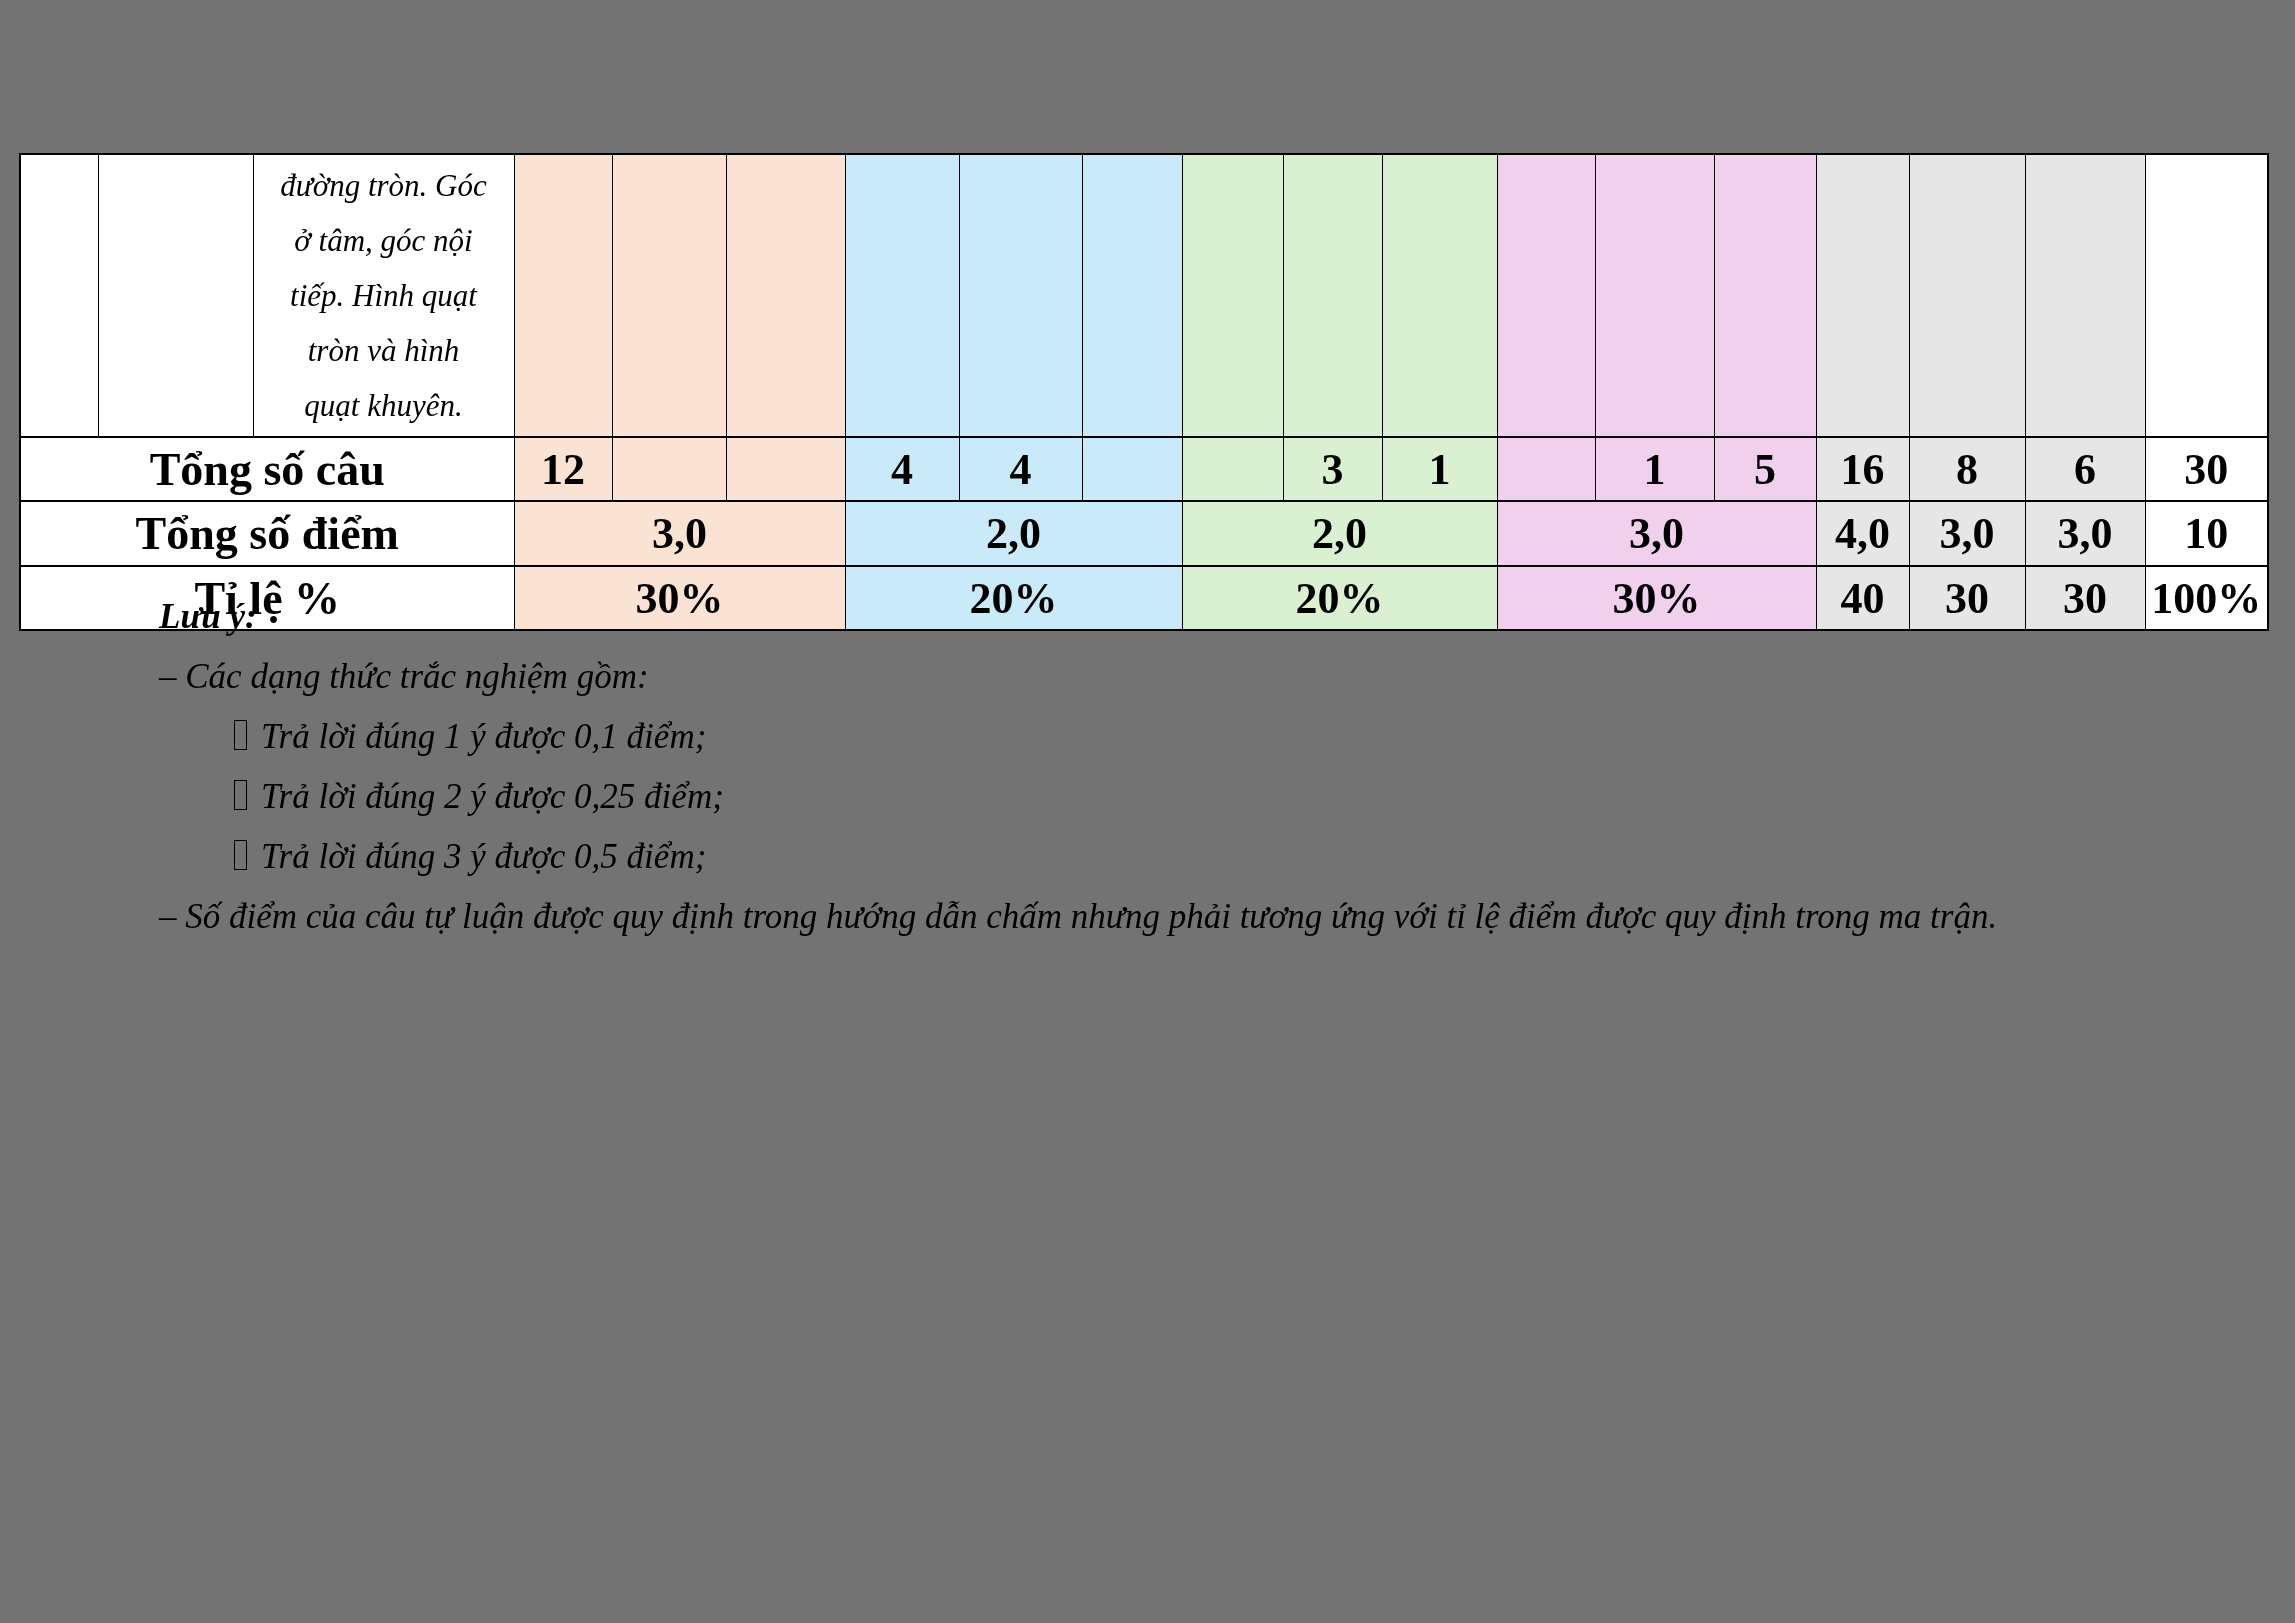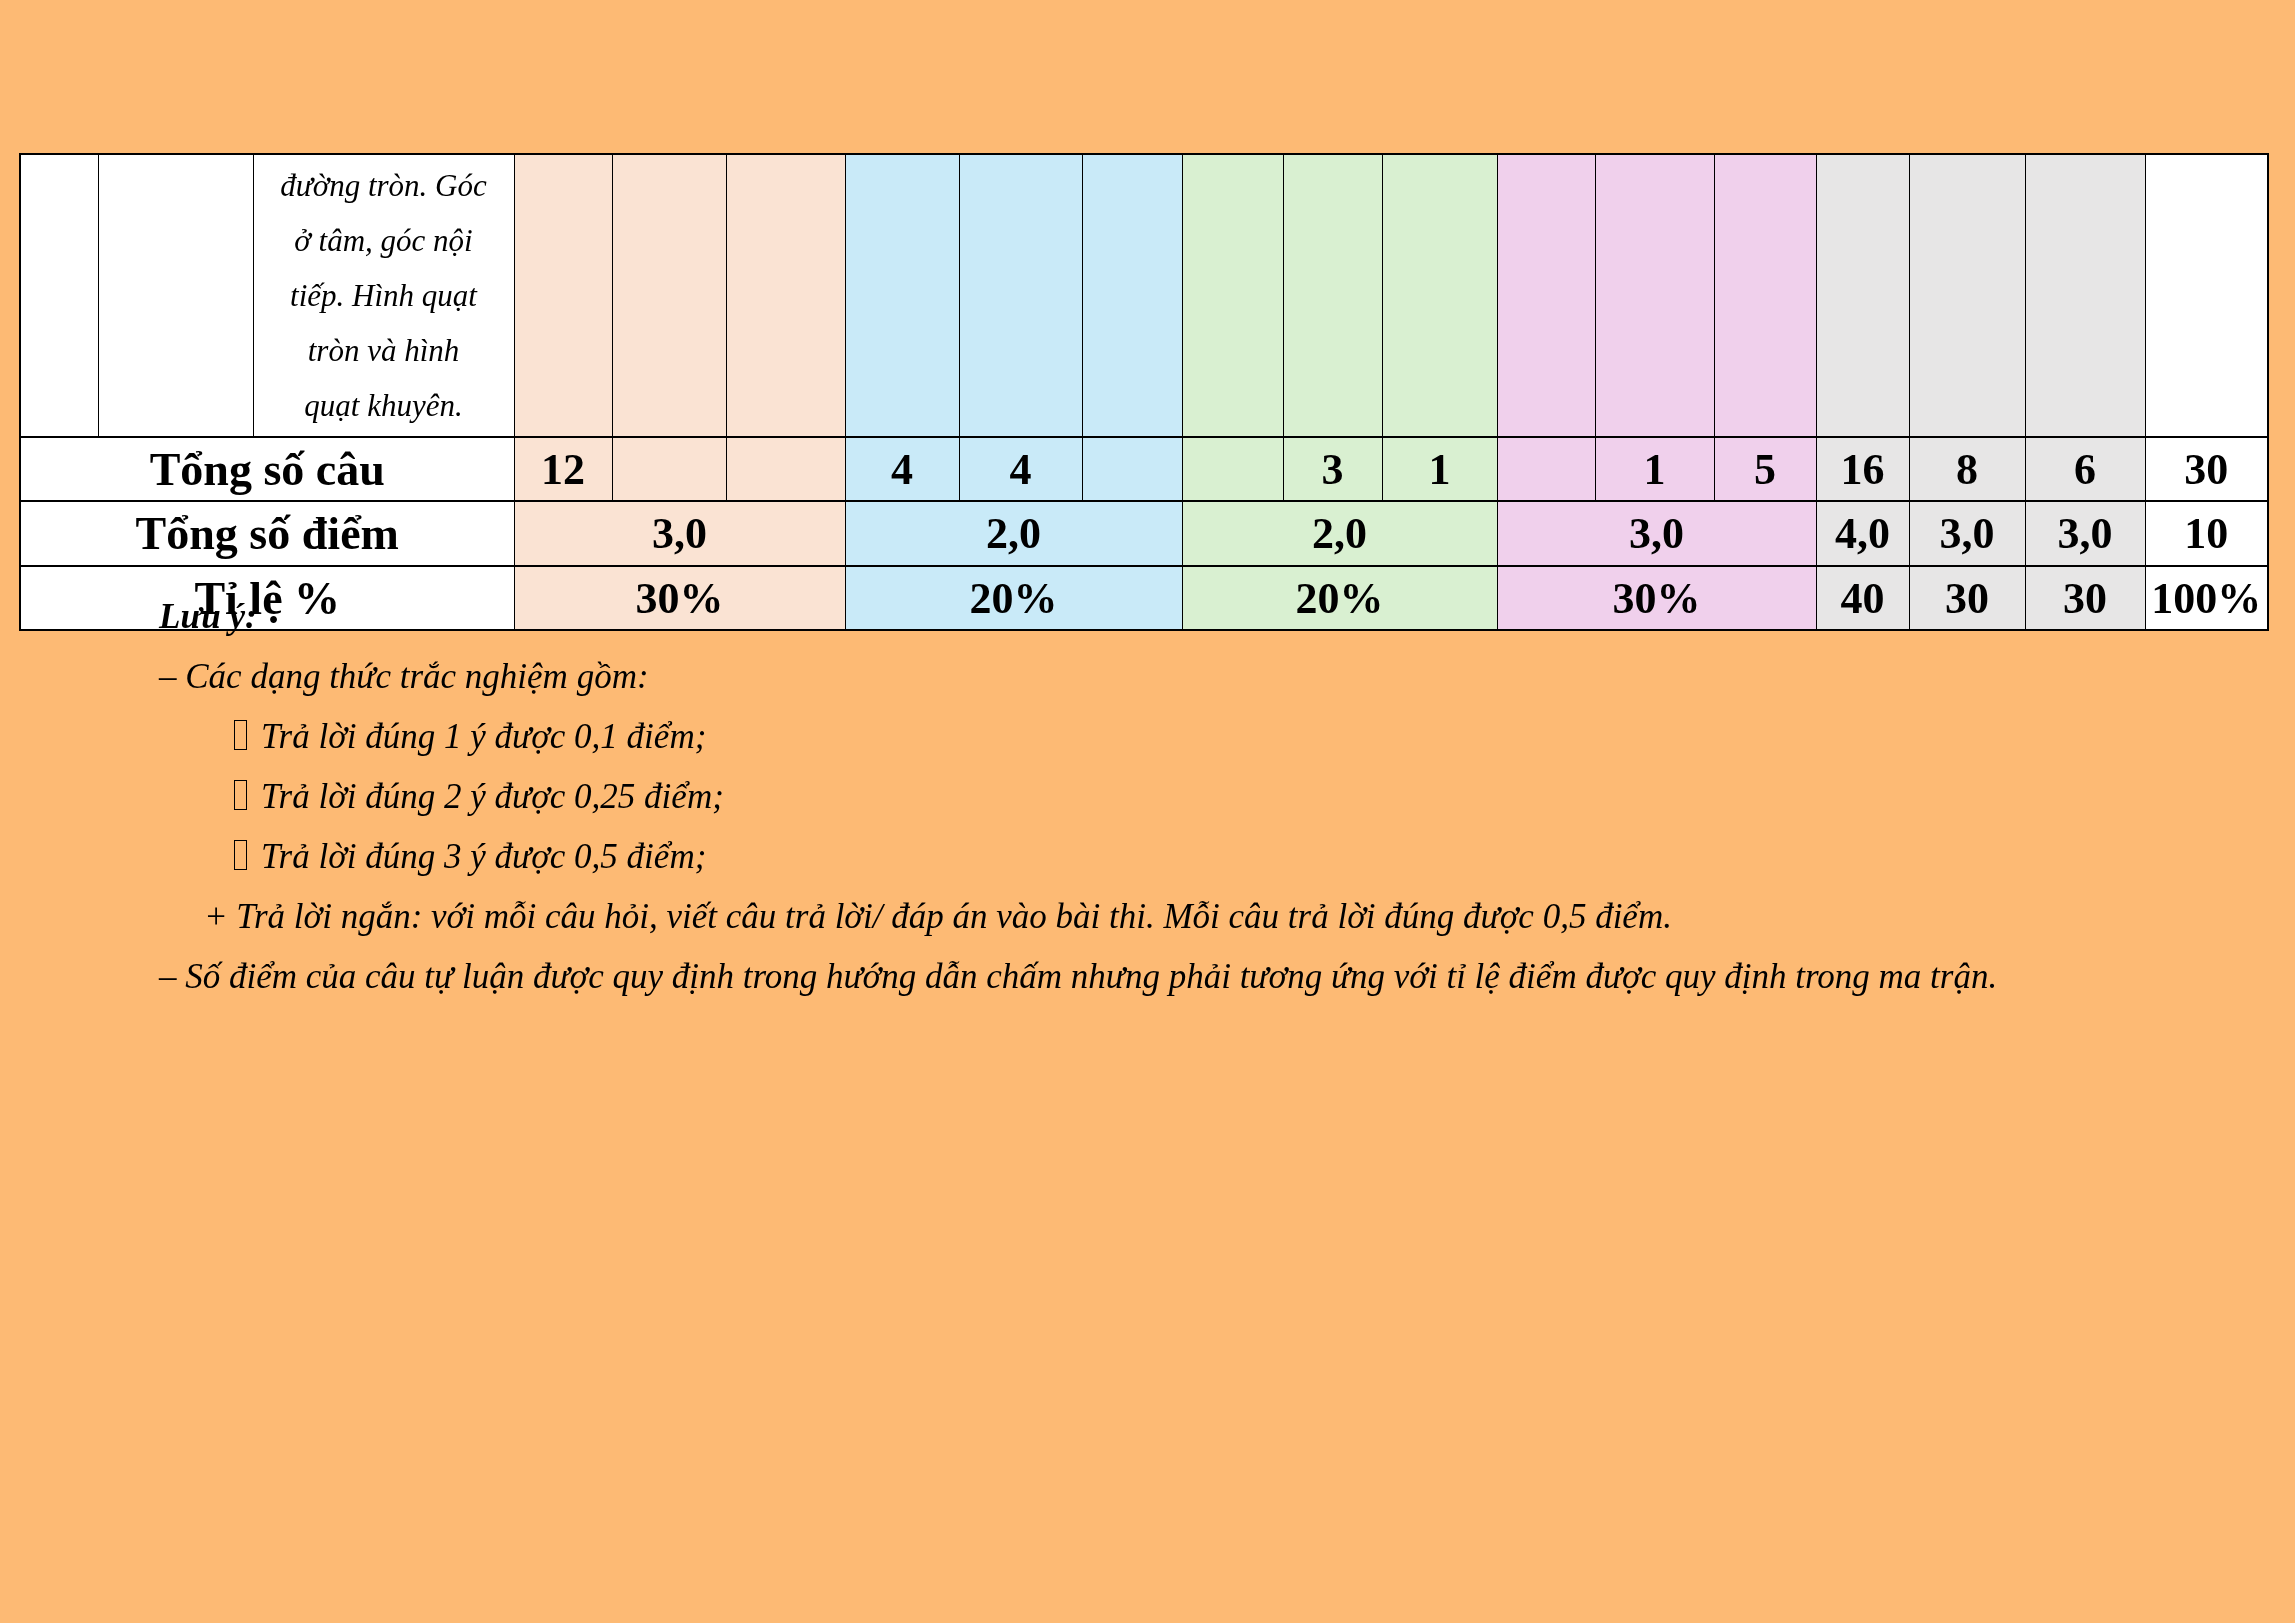--- a/index.html
+++ b/index.html
@@ -4,21 +4,21 @@
 <style>
   html, body { margin:0; padding:0; }
   body {
     width:2295px; height:1623px;
     background:#ffffff;
     font-family:"Liberation Serif", serif;
     color:#000;
     position:relative;
     overflow:hidden;
   }
-  .page { position:absolute; left:0; top:0; width:2295px; height:1623px; background:#fdba74;text-decoration:underline; }
+  .page { position:absolute; left:0; top:0; width:2295px; height:1623px; background:#737373;text-decoration:underline; }
 
   
   table.matrix {
     position:absolute; left:19px; top:153px;
     width:2244px;
     border-collapse:collapse;
     table-layout:fixed;
     border:2.4px solid #000;
   }
   table.matrix td {
@@ -195,22 +195,19 @@
     </div>
     <div class="note-line ind2">
       <span class="tofu"></span><span>Trả lời đúng 1 ý được 0,1 điểm;</span>
     </div>
     <div class="note-line ind2">
       <span class="tofu"></span><span>Trả lời đúng 2 ý được 0,25 điểm;</span>
     </div>
     <div class="note-line ind2">
       <span class="tofu"></span><span>Trả lời đúng 3 ý được 0,5 điểm;</span>
     </div>
-    <div class="note-line ind1">
-      <span>+ Trả lời ngắn: với mỗi câu hỏi, viết câu trả lời/ đáp án vào bài thi. Mỗi câu trả lời đúng được 0,5 điểm.</span>
-    </div>
     <div class="note-line">
       <span>– Số điểm của câu tự luận được quy định trong hướng dẫn chấm nhưng phải tương ứng với tỉ lệ điểm được quy định trong ma trận.</span>
     </div>
   </div>
 
 </div>
 
 
 </body></html>

